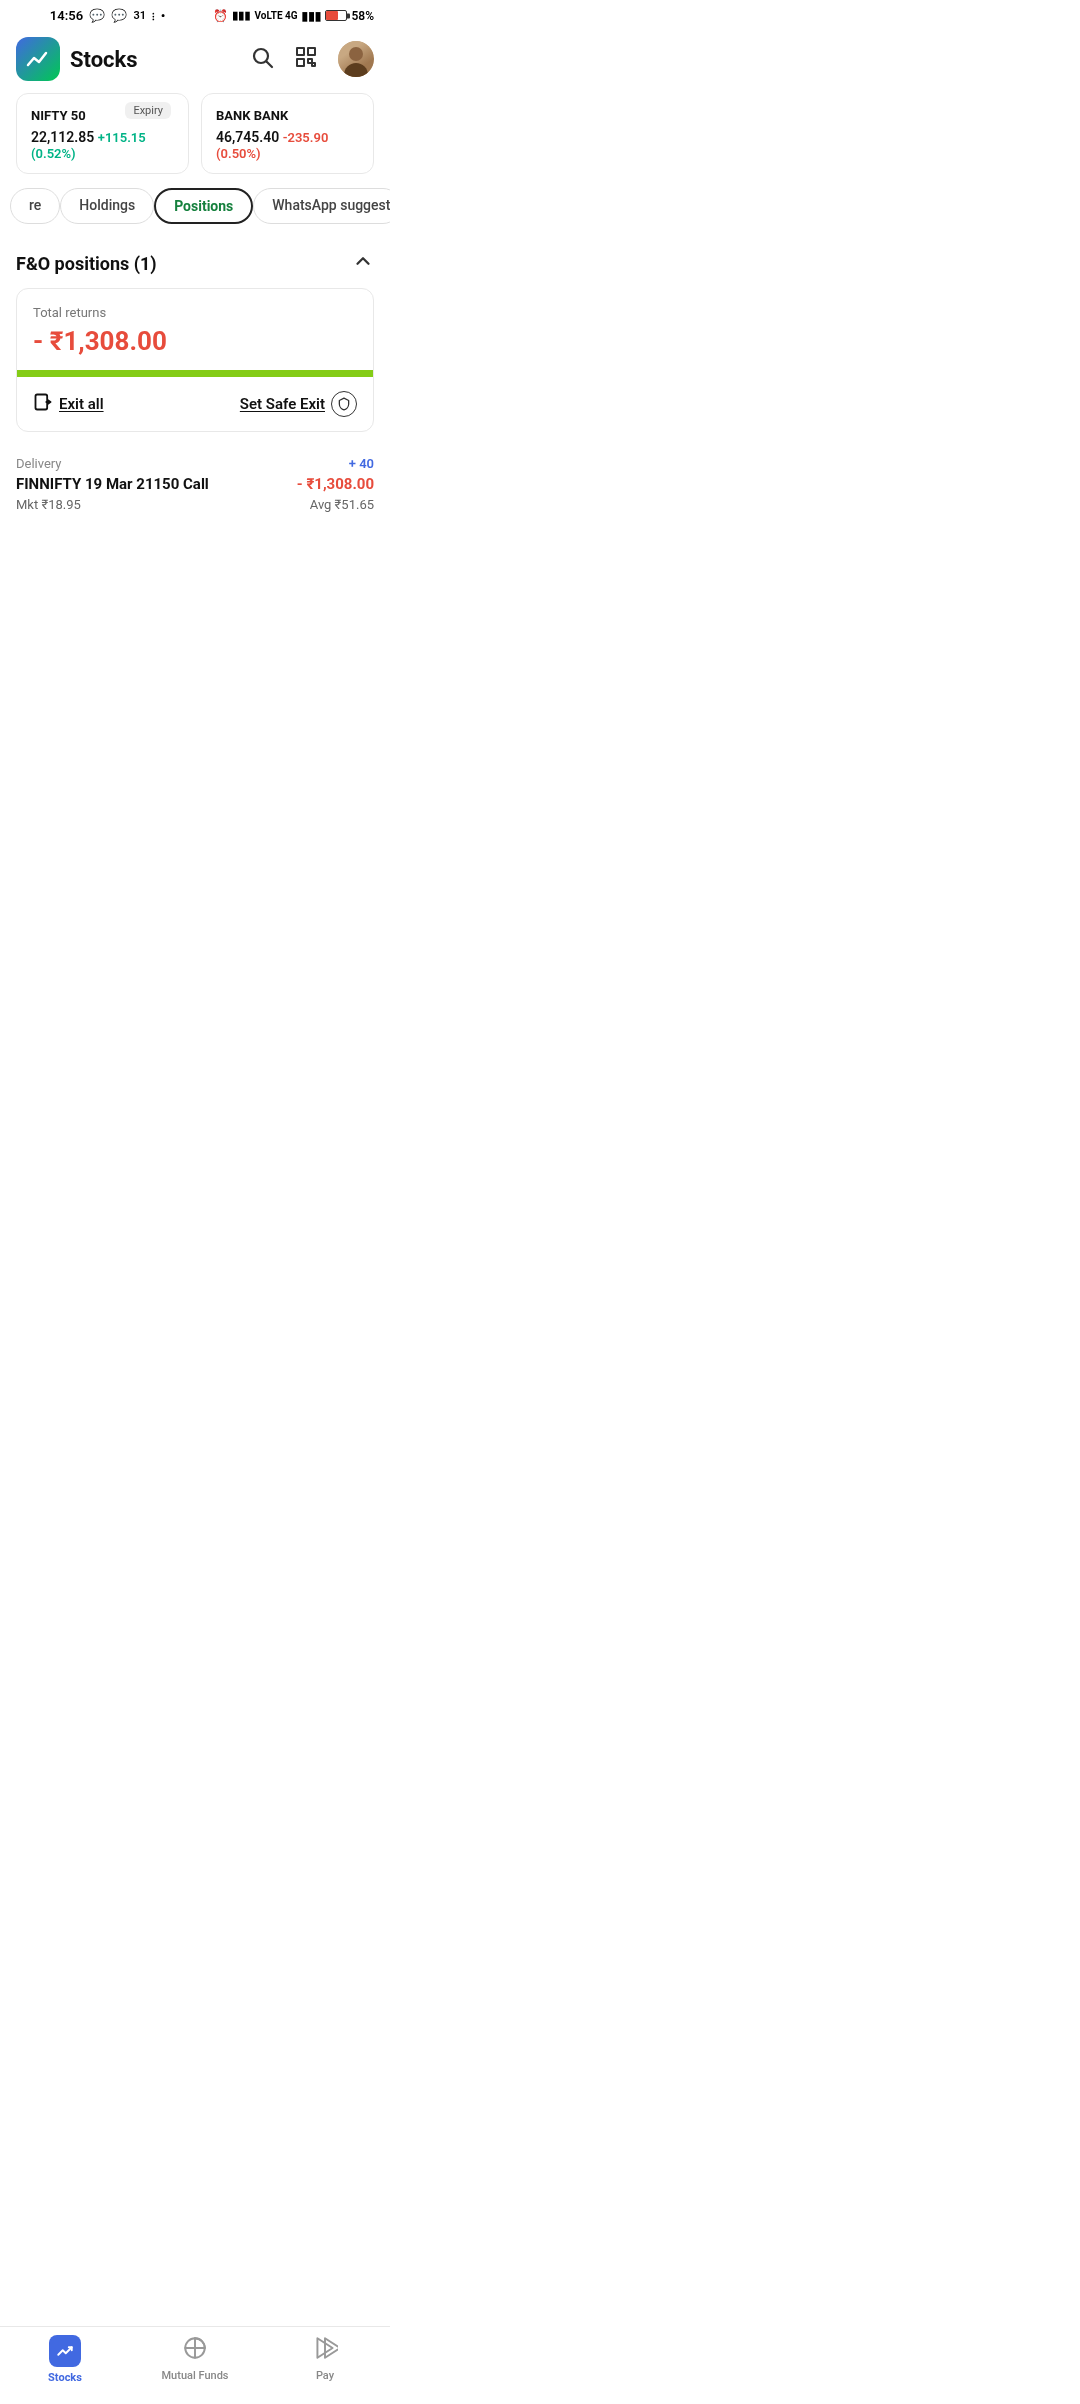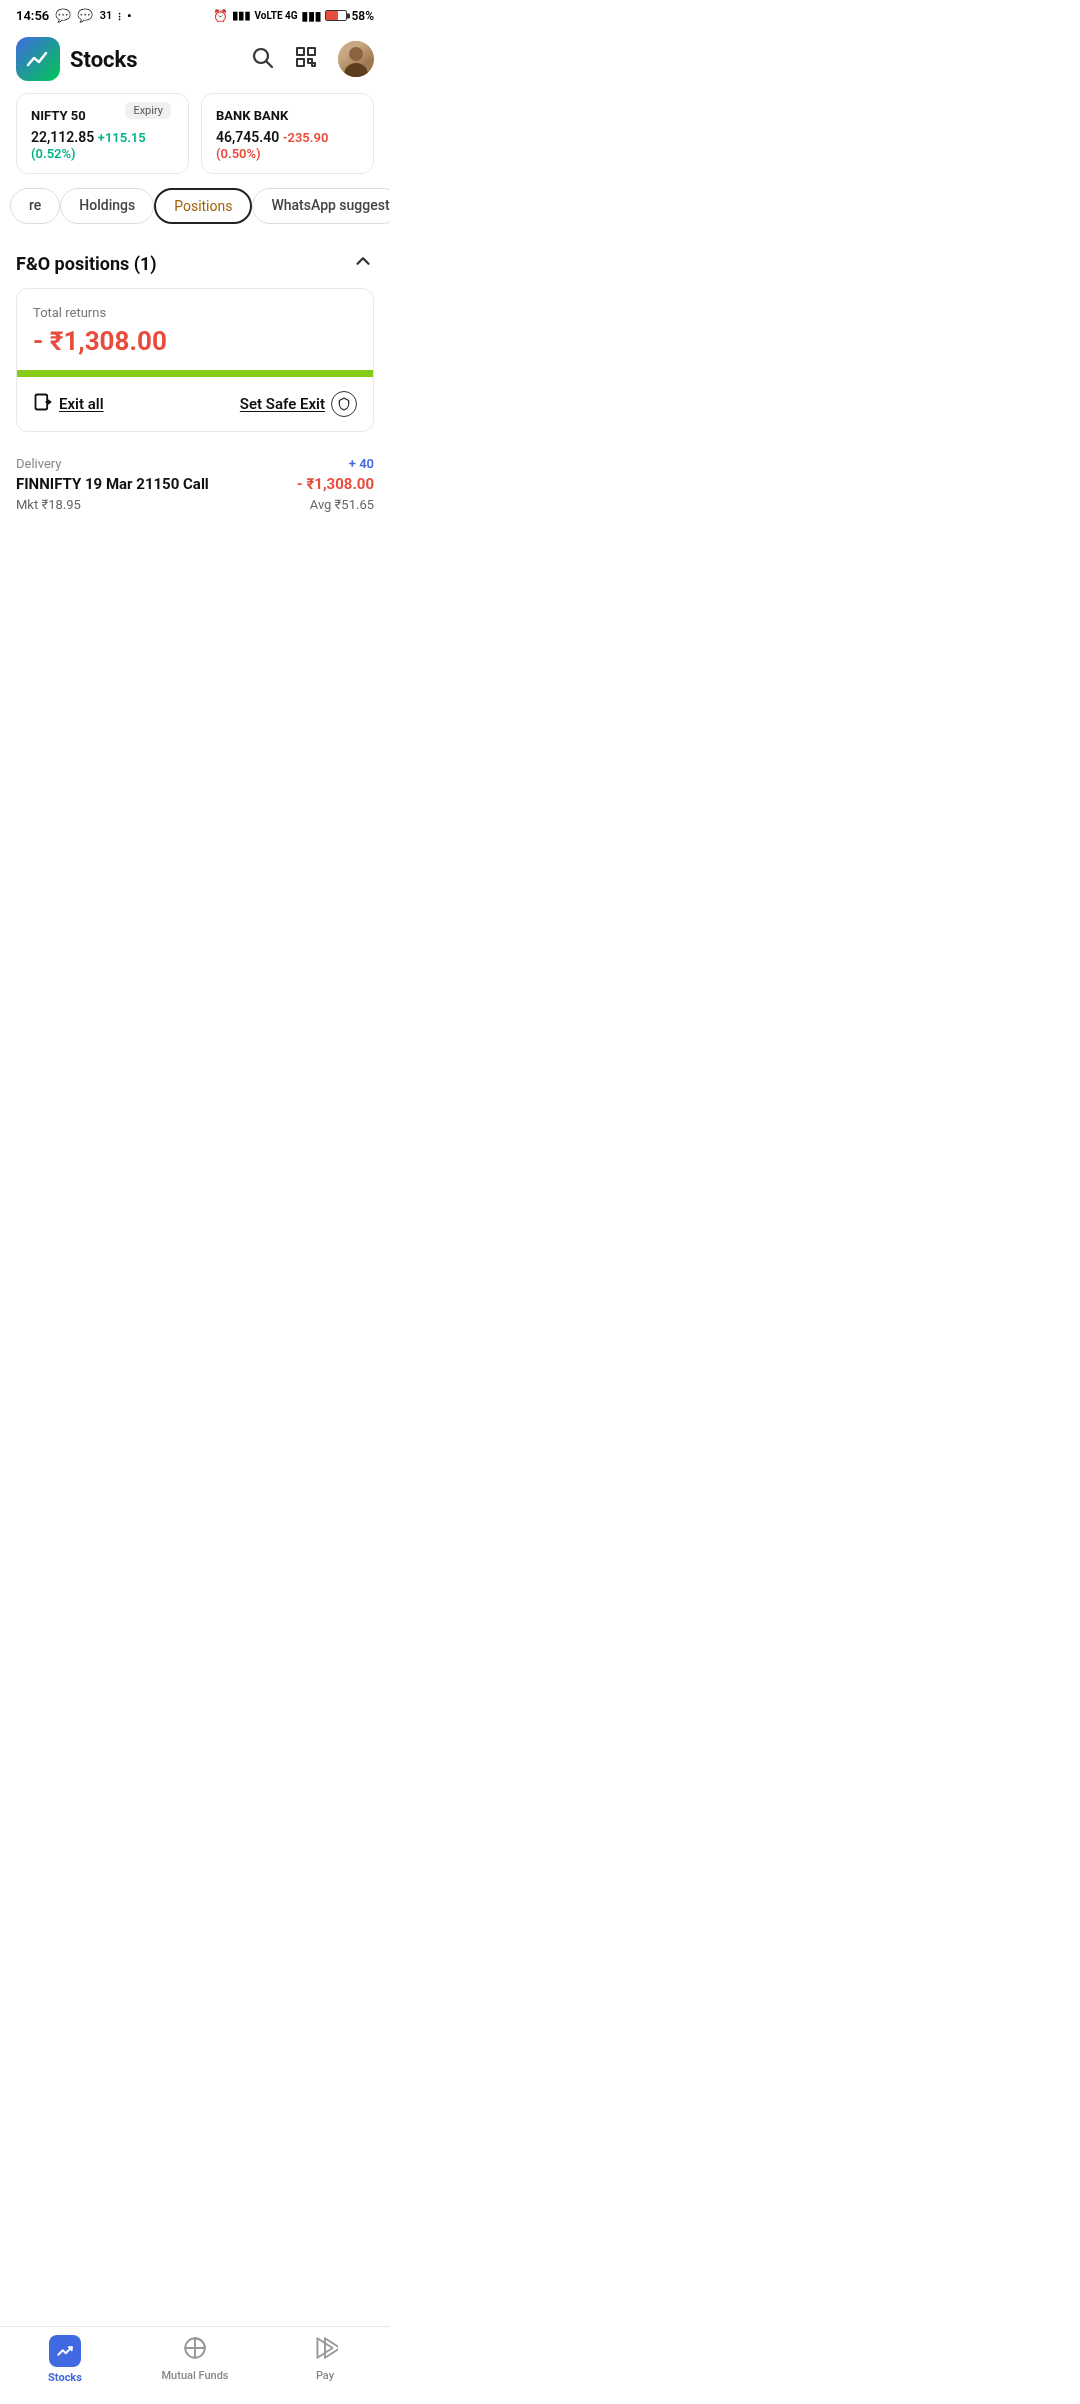--- a/index.html
+++ b/index.html
@@ -10,26 +10,27 @@
       background: #ffffff;
       width: 390px;
       min-height: 866px;
       overflow-x: hidden;
       position: relative;
     }
 
     
     .status-bar {
       display: flex;
-      justify-content: space-between;
+      justify-content: flex-end;
       align-items: center;
       padding: 8px 16px 4px;
       font-size: 13px;
       font-weight: 600;
       color: #000;
+      gap: 48px;
     }
     .status-left { display: flex; align-items: center; gap: 6px; }
     .status-right { display: flex; align-items: center; gap: 4px; font-size: 12px; }
     .battery-icon {
       display: inline-flex; align-items: center;
     }
     .battery-body {
       width: 22px; height: 11px; border: 1.5px solid #333; border-radius: 2px; position: relative;
     }
     .battery-body::after {
@@ -125,22 +126,22 @@
       font-size: 14px;
       font-weight: 500;
       cursor: pointer;
       white-space: nowrap;
       border: 1.5px solid #ddd;
       color: #444;
       background: #fff;
     }
     .tab-item.active {
       border: 2px solid #222;
-      color: #a16207;
-      font-weight: 400;
+      color: #15803d;
+      font-weight: 700;
     }
 
     
     .section-header {
       display: flex;
       justify-content: space-between;
       align-items: center;
       padding: 18px 16px 12px;
     }
     .section-title {

